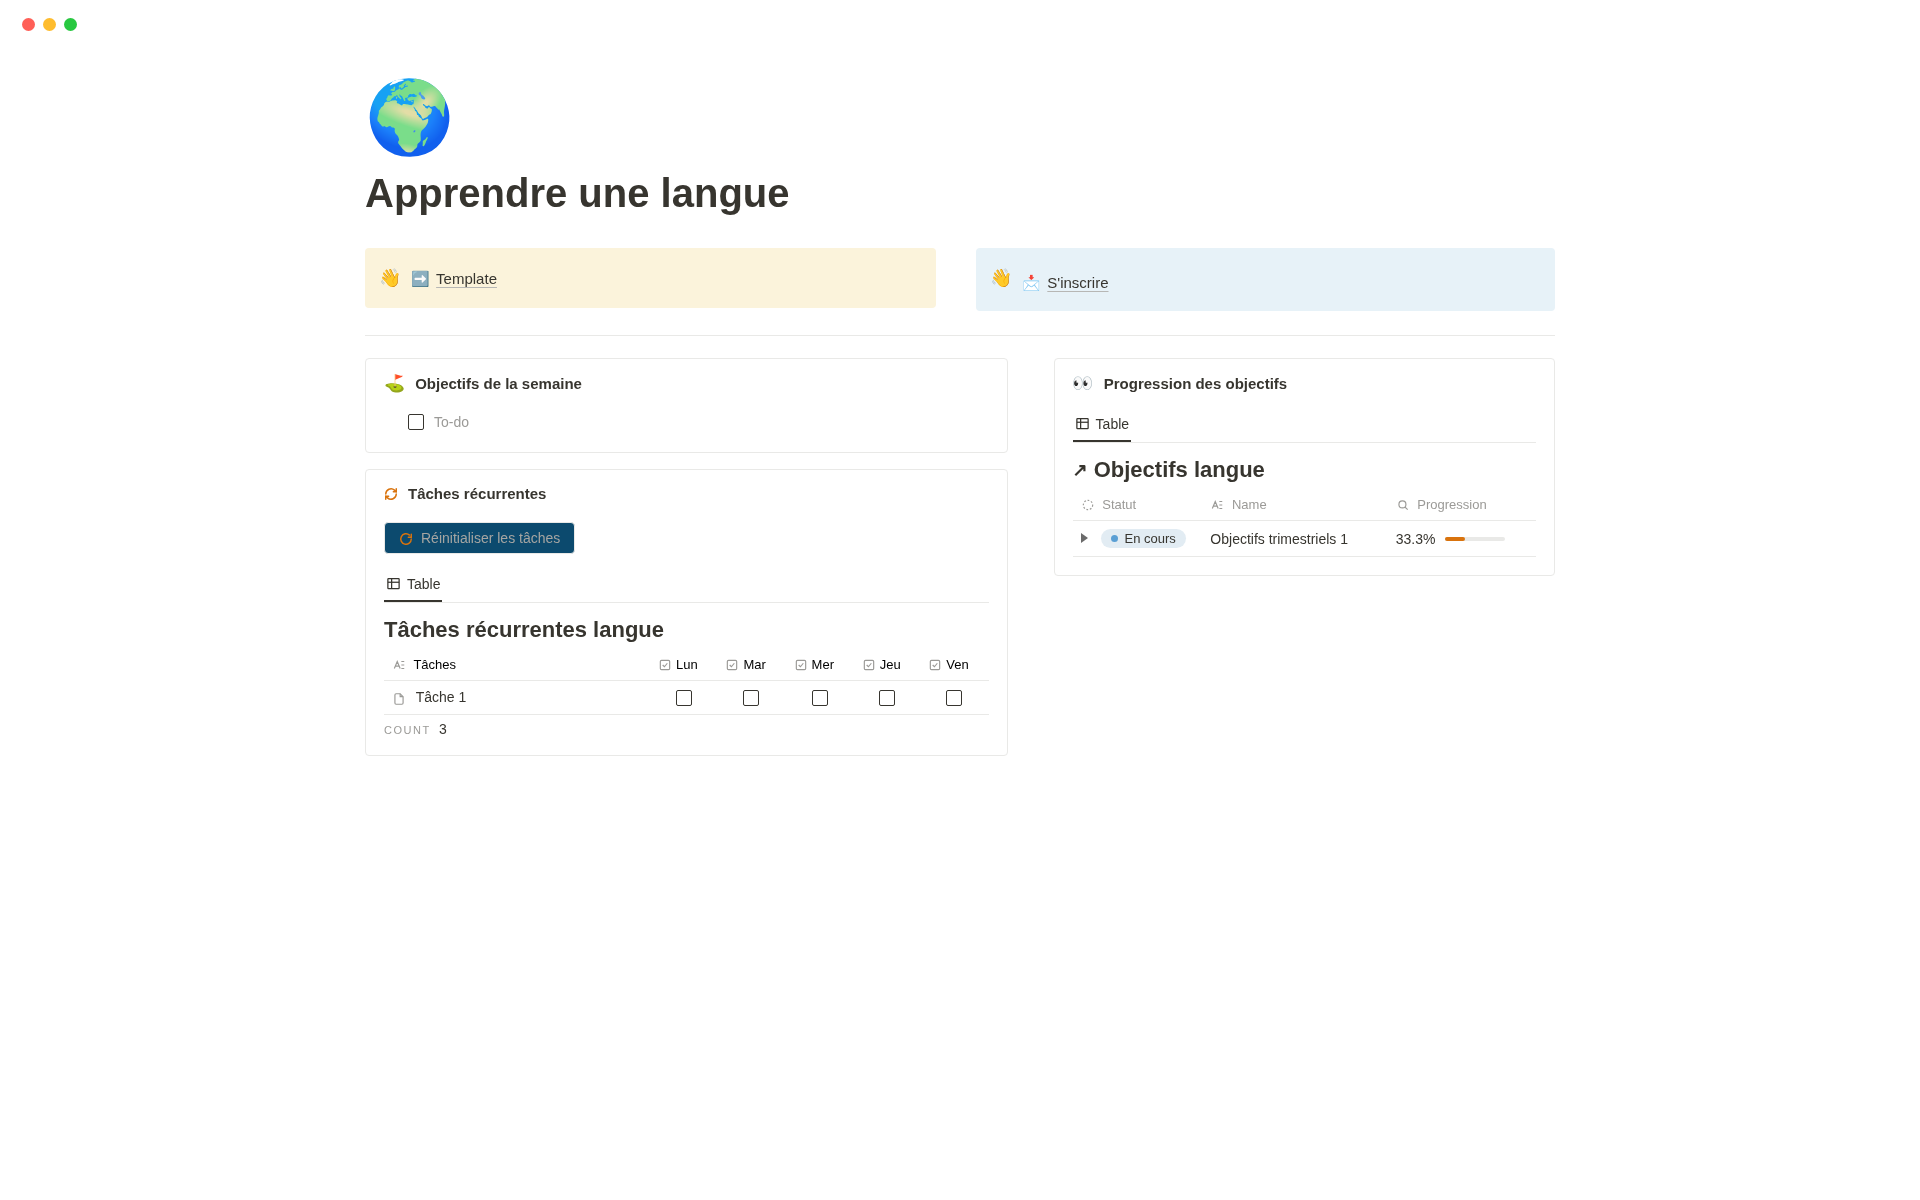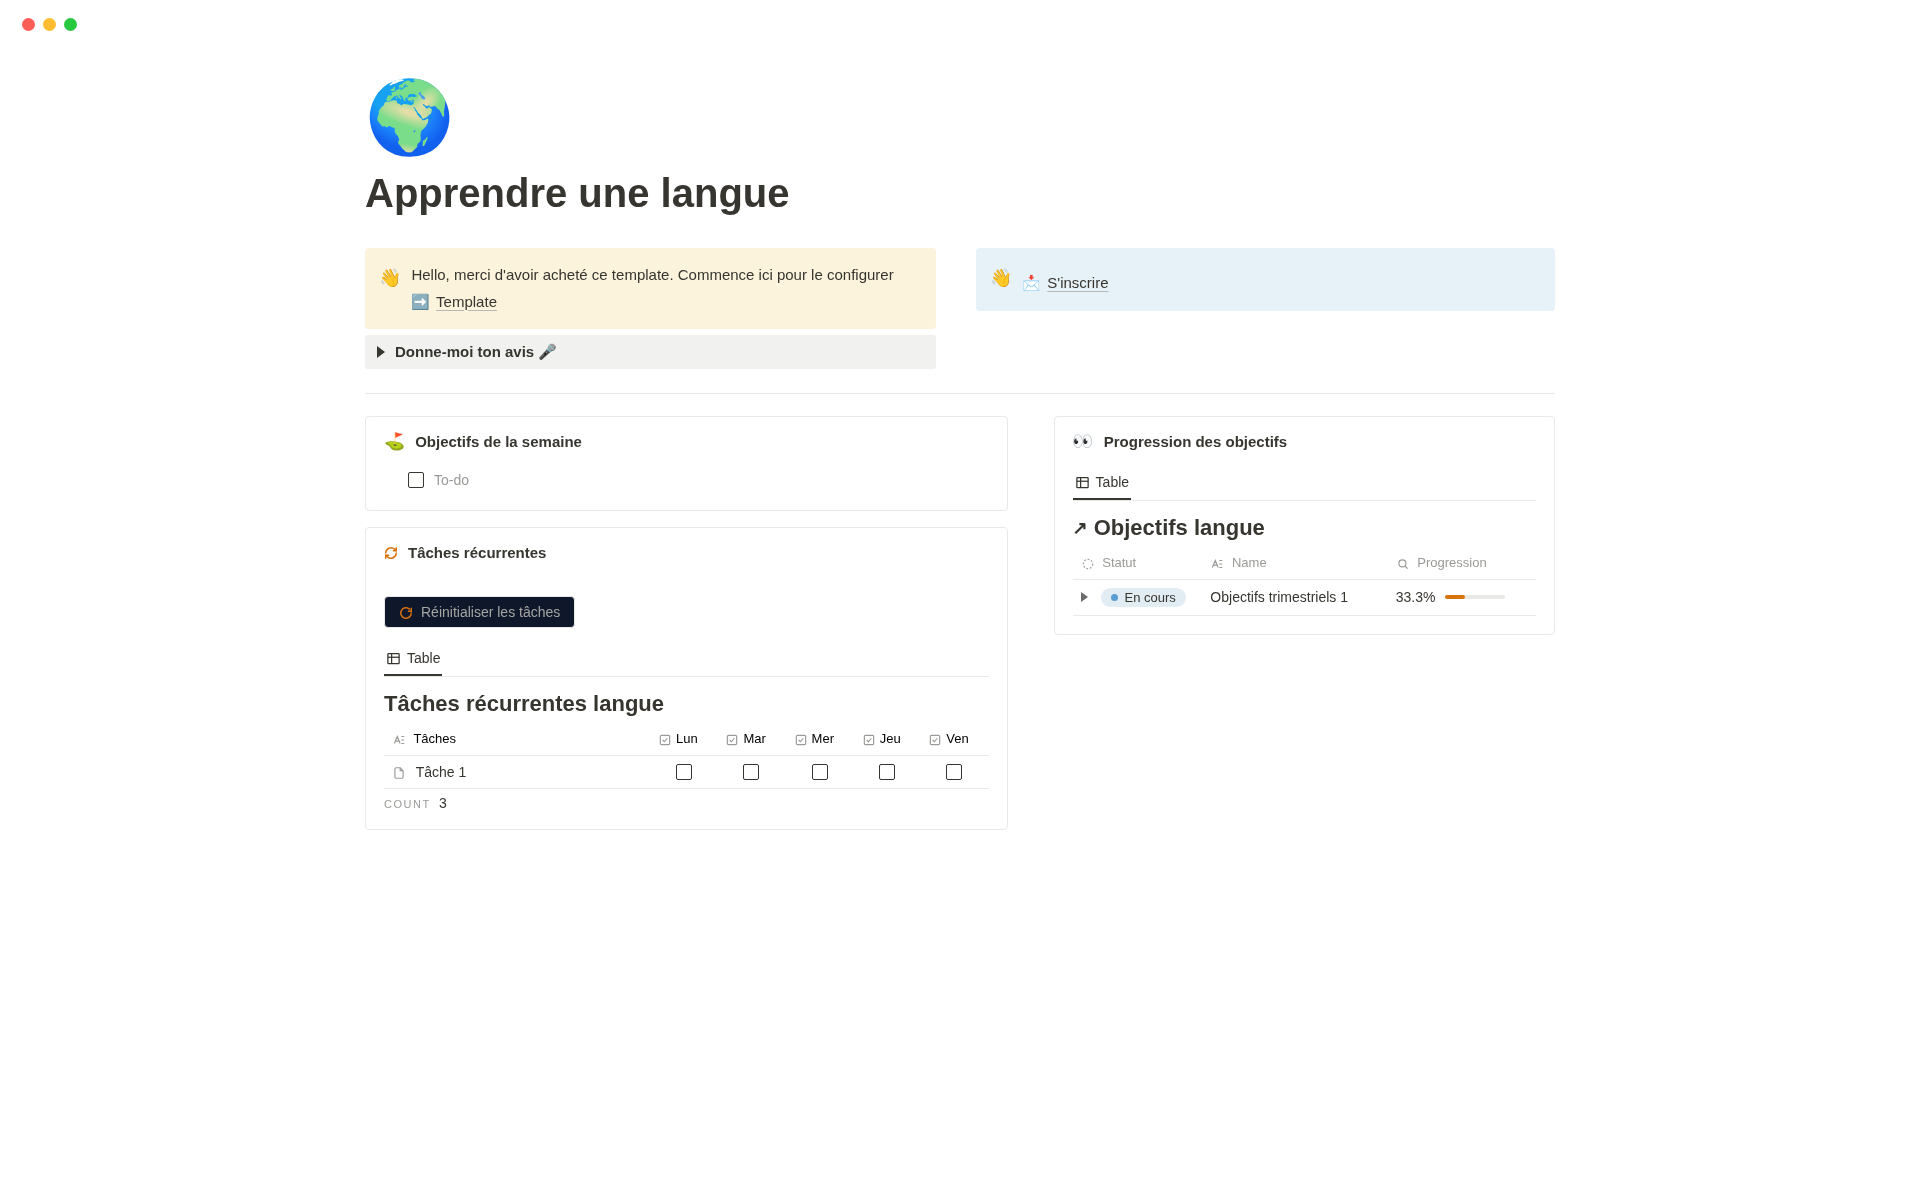--- a/index.html
+++ b/index.html
@@ -132,23 +132,23 @@
 
   .reset-btn {
     display: inline-flex;
     align-items: center;
     gap: 8px;
     border: 1px solid #e9e9e7;
     border-radius: 4px;
     padding: 7px 14px;
     color: #a5a5a2;
     font-size: 14px;
-    background: #0f172a;
+    background: #0c4a6e;
     cursor: pointer;
-    margin-top: 18px;
+    margin-top: 2px;
   }
   .reset-btn .spin { color: #d9730d; }
 
   .view-tabs {
     display: flex;
     border-bottom: 1px solid #e9e9e7;
     margin-top: 16px;
     text-align: right;
   }
   .view-tab {
@@ -264,30 +264,25 @@
 <div class="page">
 
   <div class="page-icon">🌍</div>
   <h1 class="page-title">Apprendre une langue</h1>
 
   <div class="callout-row">
     <div class="column-left">
       <div class="callout yellow">
         <div class="emoji">👋</div>
         <div class="body">
-          <div>Hello, merci d'avoir acheté ce template. Commence ici pour le configurer</div>
           <div class="link-line">
             <span>➡️</span>
             <span class="link-text">Template</span>
           </div>
         </div>
-      </div>
-      <div class="toggle-block">
-        <div class="triangle"></div>
-        <span>Donne-moi ton avis 🎤</span>
       </div>
     </div>
     <div class="column-right">
       <div class="callout blue">
         <div class="emoji">👋</div>
         <div class="body">
           <div class="link-line" style="margin-top:8px;">
             <span>📩</span>
             <span class="link-text">S'inscrire</span>
           </div>

